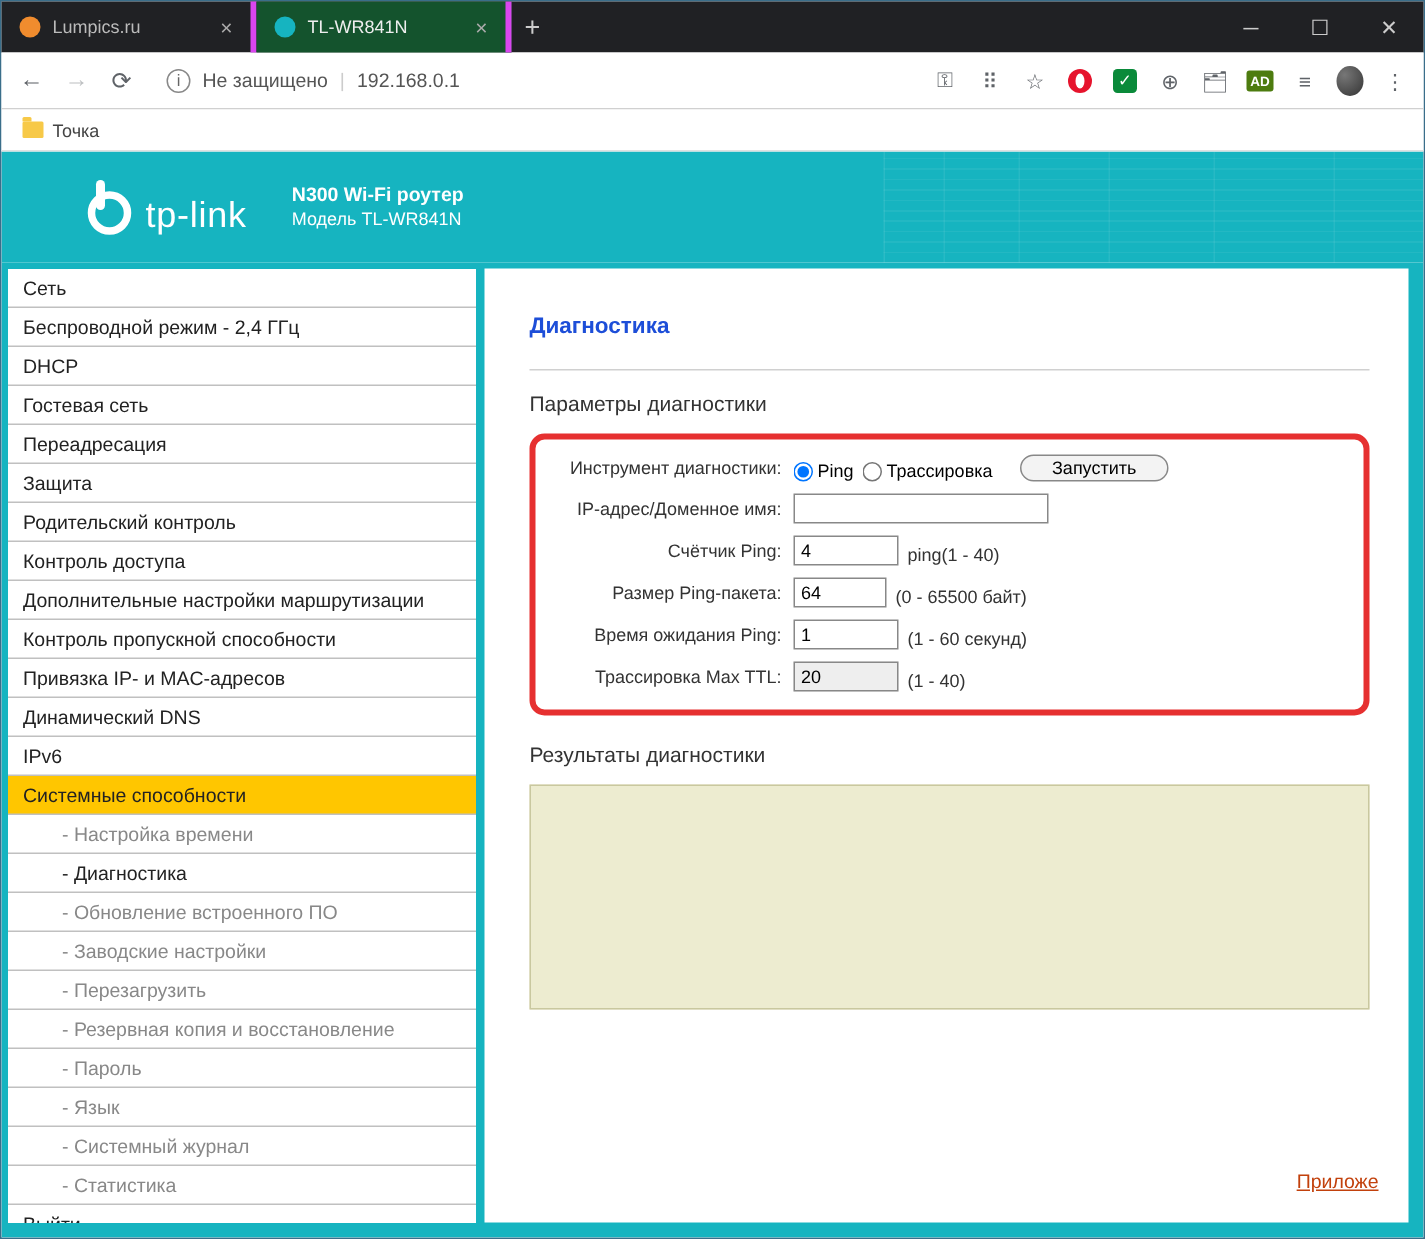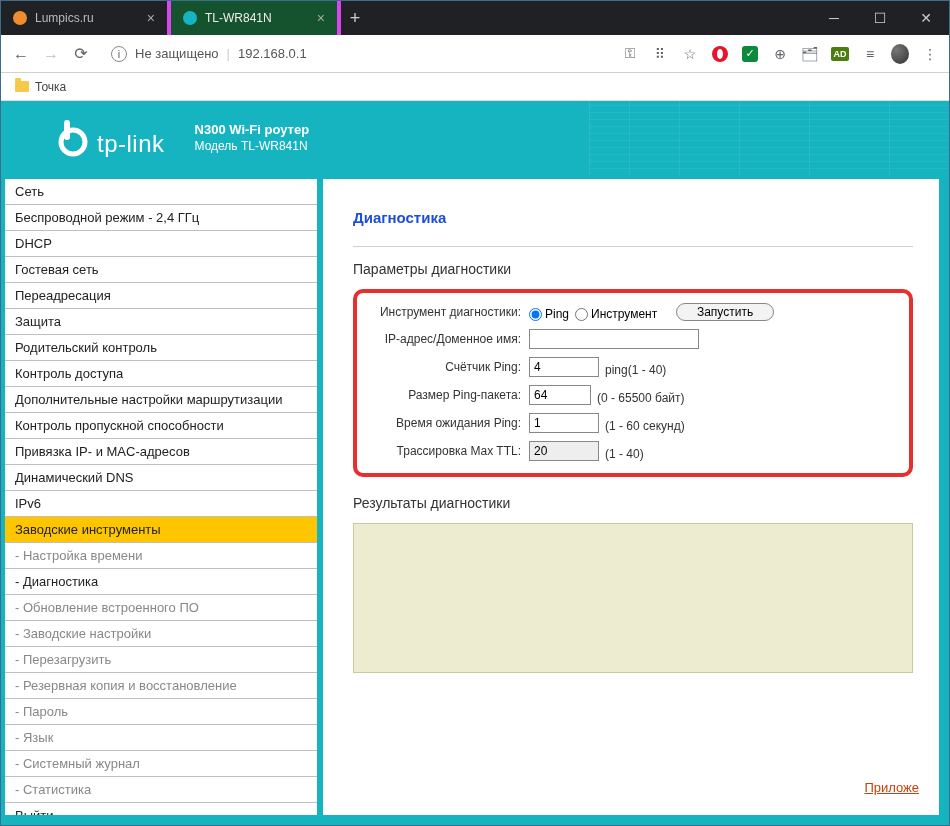--- a/index.html
+++ b/index.html
@@ -46,21 +46,21 @@
   .banner-pattern { position: absolute; right: 0; top: 0; bottom: 0; width: 360px; opacity: 0.3; background: repeating-linear-gradient(0deg, transparent 0 6px, rgba(255,255,255,0.2) 6px 7px); }
   .banner-pattern::after { content: ''; position: absolute; left: 0; top: 0; bottom: 0; width: 1px; background: rgba(255,255,255,0.3); box-shadow: 40px 0 rgba(255,255,255,0.25), 90px 0 rgba(255,255,255,0.25), 150px 0 rgba(255,255,255,0.25), 220px 0 rgba(255,255,255,0.25), 300px 0 rgba(255,255,255,0.25); }
 
   .layout { flex: 1; display: flex; background: #16b4c0; padding: 4px 10px 10px 4px; gap: 6px; overflow: hidden; }
   .sidebar { width: 312px; background: #ffffff; overflow-y: auto; position: relative; }
   .sidebar::-webkit-scrollbar { width: 16px; }
   .sidebar::-webkit-scrollbar-track { background: #f0f0f0; }
   .sidebar::-webkit-scrollbar-thumb { background: #c7c7c7; }
   .menu-item { padding: 5px 10px; border-bottom: 1px solid #c0c0c0; font-size: 13px; color: #222; cursor: pointer; white-space: nowrap; overflow: hidden; text-overflow: clip; }
   .menu-item.active { background: #ffc600; }
-  .menu-sub { padding-left: 10px; color: #888; }
+  .menu-sub { padding-left: 36px; color: #888; }
   .menu-sub.current { color: #222; }
 
   .main { flex: 1; background: #fff; position: relative; overflow: hidden; }
   .main-inner { position: absolute; inset: 0 16px 16px 0; overflow: auto; padding: 30px 10px 0 30px; }
   .main-inner::-webkit-scrollbar { width: 16px; height: 16px; }
   .main-inner::-webkit-scrollbar-track { background: #f0f0f0; }
   .main-inner::-webkit-scrollbar-thumb { background: #c7c7c7; }
 
   .page-title { color: #1d4ed8; font-size: 15px; font-weight: bold; margin-bottom: 20px; }
   .divider { height: 1px; background: #d0d0d0; margin-bottom: 14px; }
@@ -168,21 +168,21 @@
           <div class="menu-item">Гостевая сеть</div>
           <div class="menu-item">Переадресация</div>
           <div class="menu-item">Защита</div>
           <div class="menu-item">Родительский контроль</div>
           <div class="menu-item">Контроль доступа</div>
           <div class="menu-item">Дополнительные настройки маршрутизации</div>
           <div class="menu-item">Контроль пропускной способности</div>
           <div class="menu-item">Привязка IP- и MAC-адресов</div>
           <div class="menu-item">Динамический DNS</div>
           <div class="menu-item">IPv6</div>
-          <div class="menu-item active">Заводские инструменты</div>
+          <div class="menu-item active">Системные способности</div>
           <div class="menu-item menu-sub">- Настройка времени</div>
           <div class="menu-item menu-sub current">- Диагностика</div>
           <div class="menu-item menu-sub">- Обновление встроенного ПО</div>
           <div class="menu-item menu-sub">- Заводские настройки</div>
           <div class="menu-item menu-sub">- Перезагрузить</div>
           <div class="menu-item menu-sub">- Резервная копия и восстановление</div>
           <div class="menu-item menu-sub">- Пароль</div>
           <div class="menu-item menu-sub">- Язык</div>
           <div class="menu-item menu-sub">- Системный журнал</div>
           <div class="menu-item menu-sub">- Статистика</div>
@@ -199,21 +199,21 @@
           <div class="framed">
             <div class="form-row">
               <div class="form-label">Инструмент диагностики:</div>
               <div class="form-ctrl">
                 <label class="radio-lbl">
                     <input type="radio" name="diag" checked="" style="">
                     <span>Ping</span>
                   </label>
                 <label class="radio-lbl">
                     <input type="radio" name="diag" style="">
-                    <span>Инструмент</span>
+                    <span>Трассировка</span>
                   </label>
                 &nbsp;&nbsp;
                 <button class="run-btn">Запустить</button>
               </div>
             </div>
             <div class="form-row">
               <div class="form-label">IP-адрес/Доменное имя:</div>
               <div class="form-ctrl">
                   <input type="text" style="width: 170px;" value="">
                 </div>

